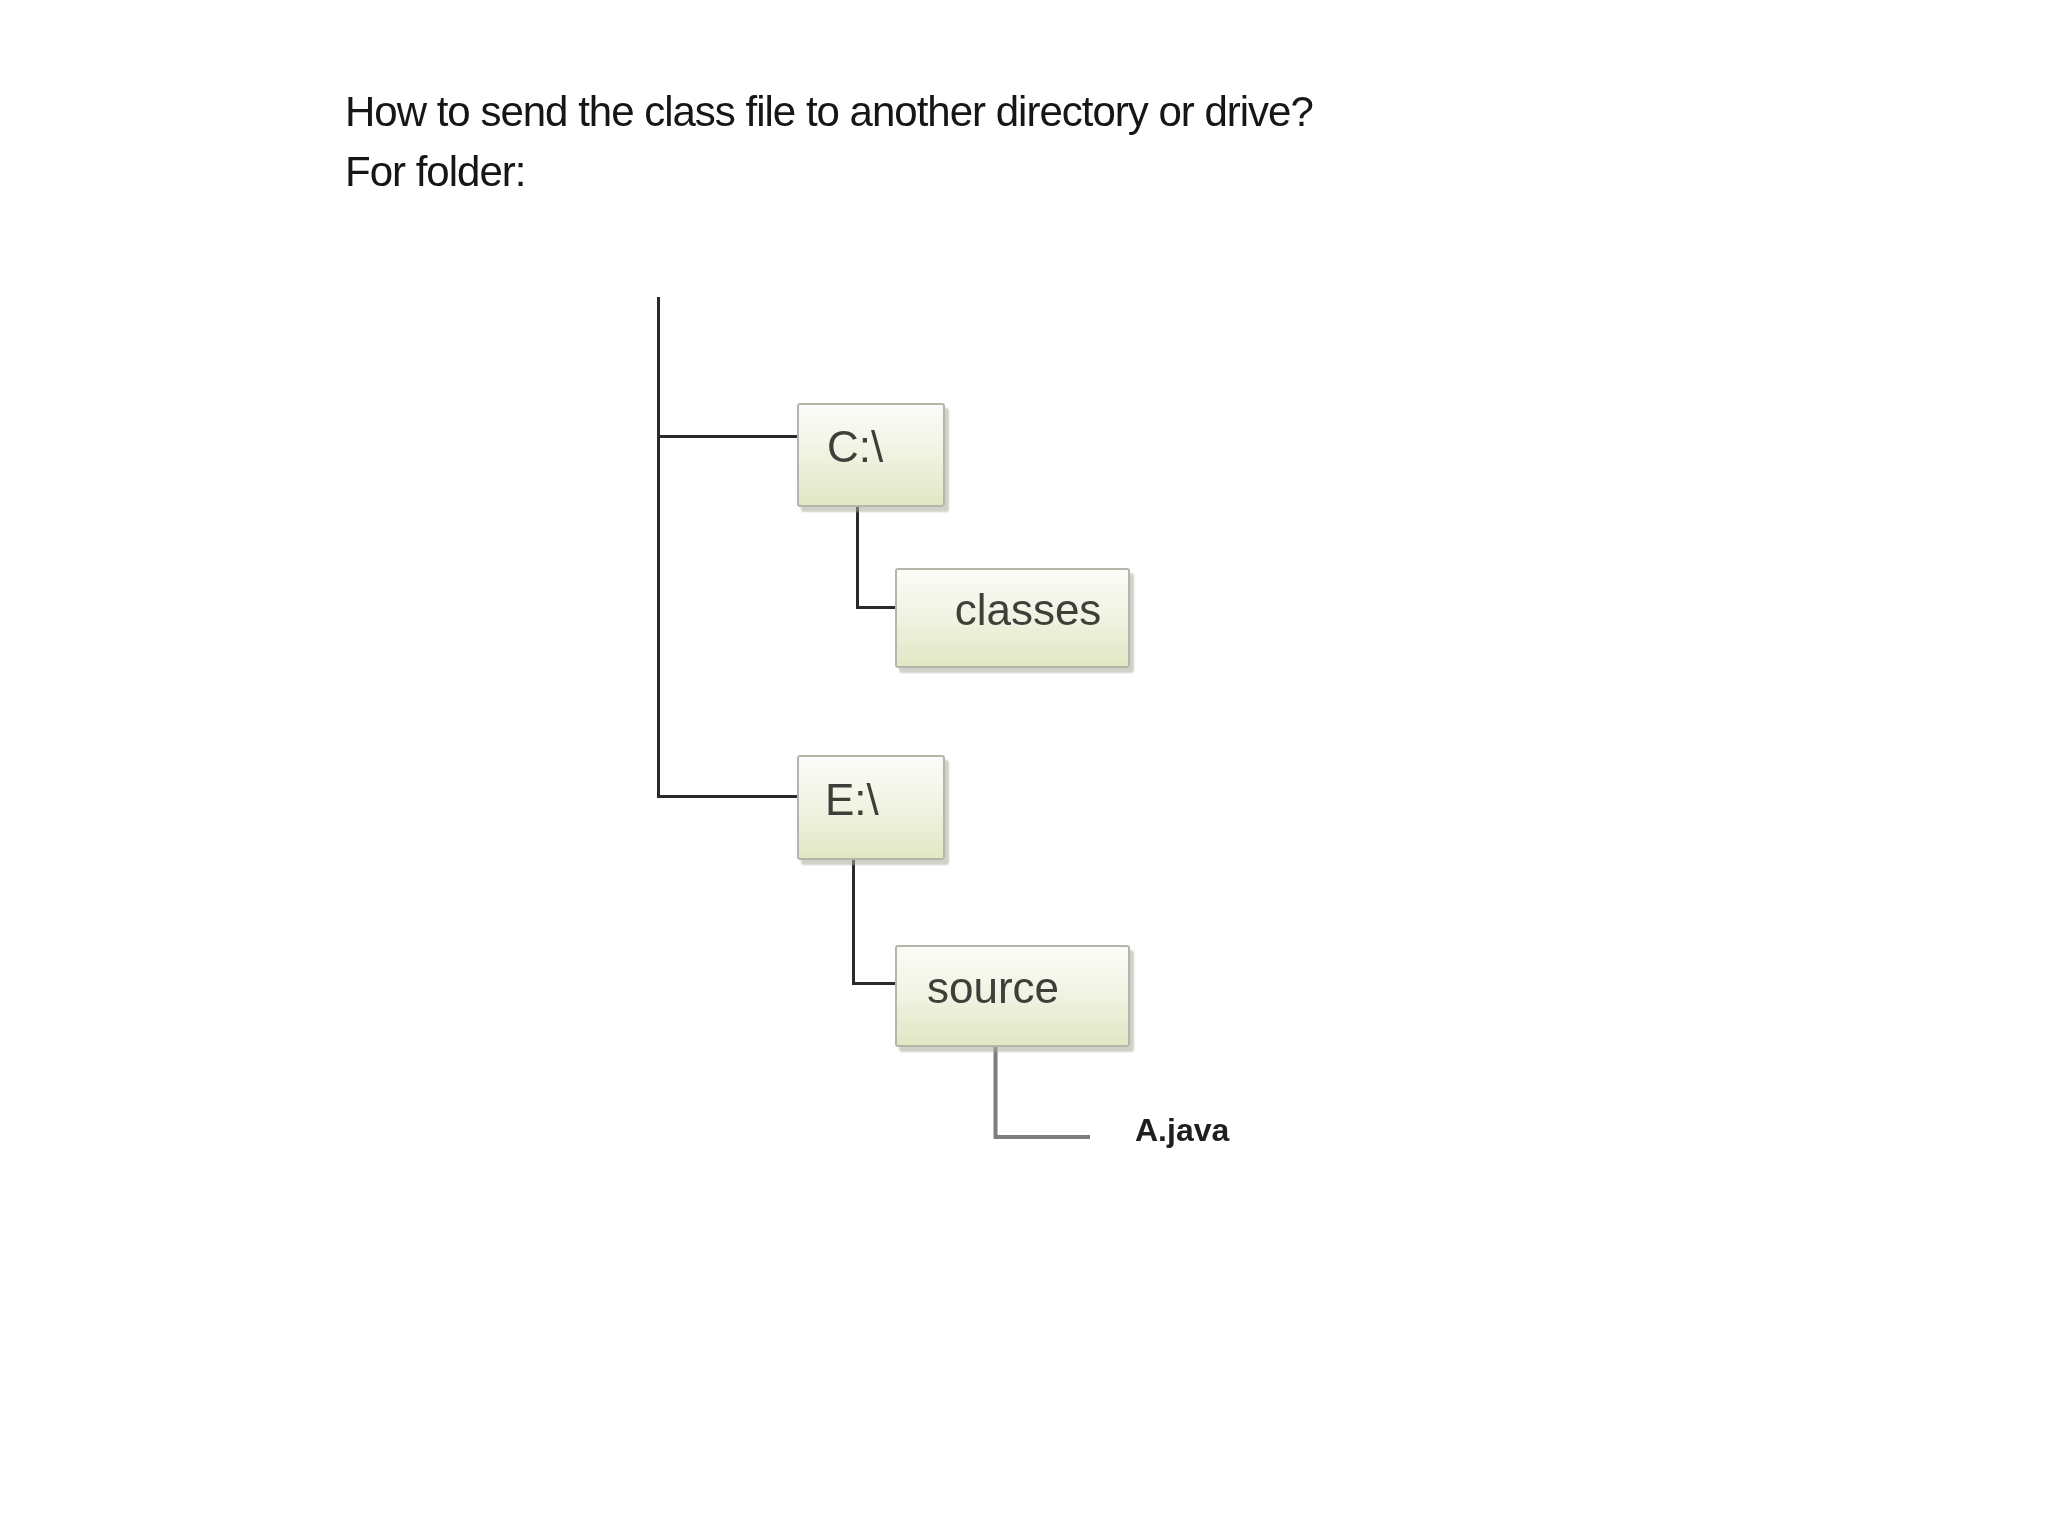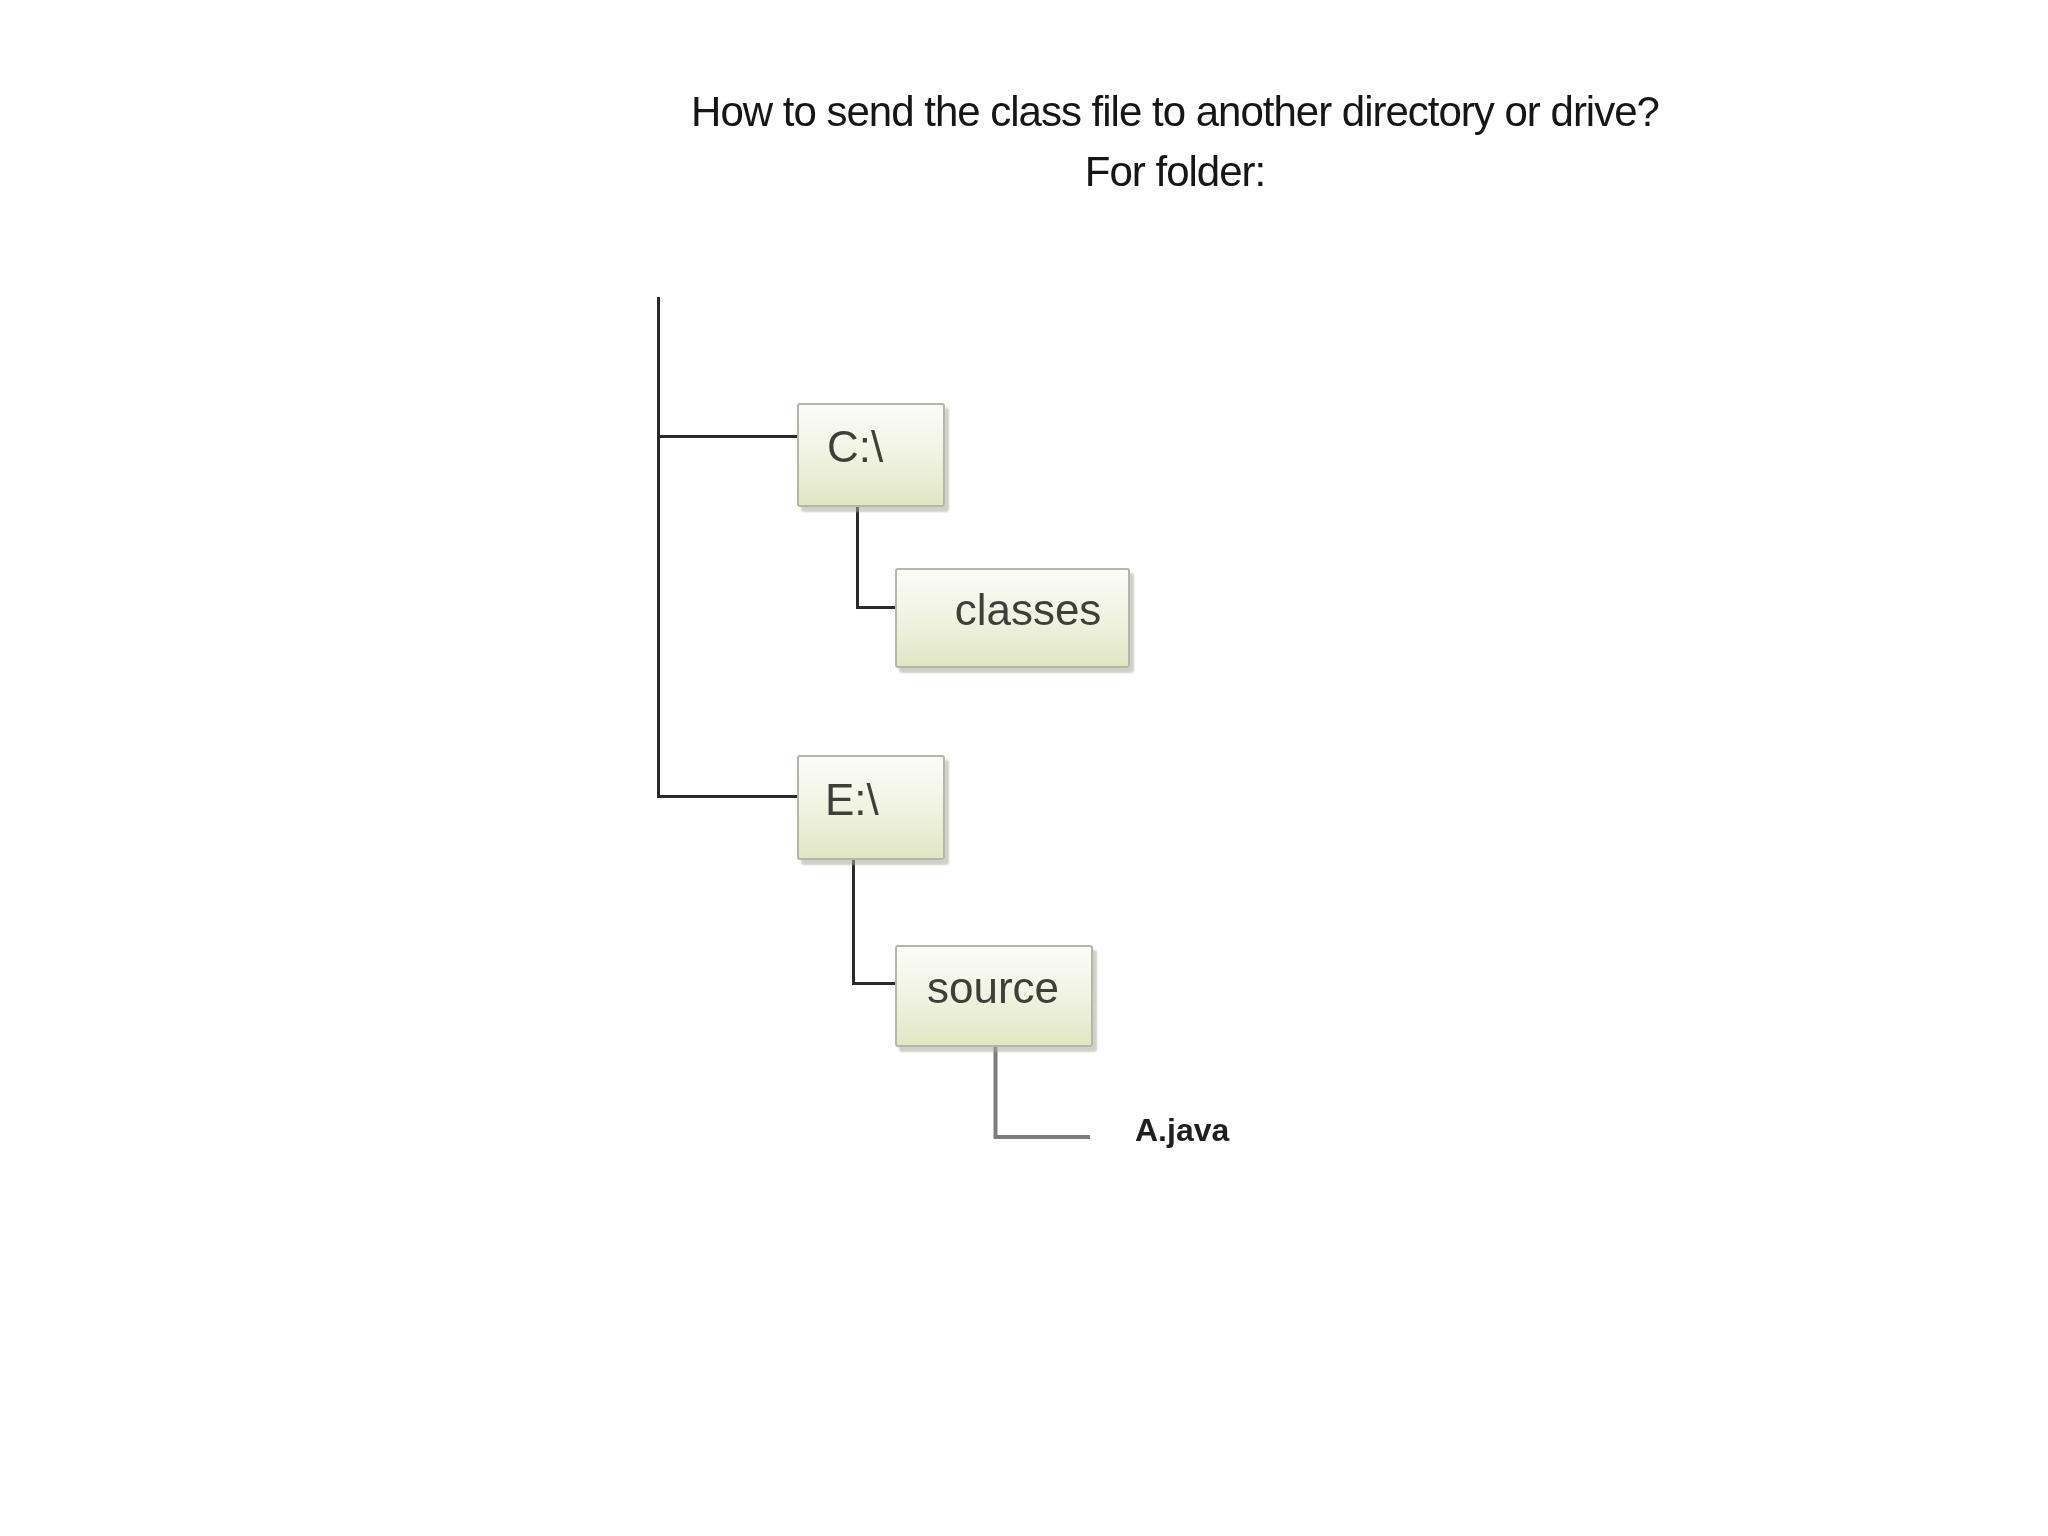--- a/index.html
+++ b/index.html
@@ -20,21 +20,20 @@
   .question {
     position: absolute;
     left: 345px;
     top: 82px;
     width: 1660px;
     font-size: 42px;
     line-height: 60px;
     letter-spacing: -1px;
     color: var(--question-text, #161616);
     white-space: nowrap;
-    text-align: center;
   }
 
   
   svg.lines {
     position: absolute;
     left: 0;
     top: 0;
     width: 2048px;
     height: 1536px;
   }
@@ -62,21 +61,21 @@
     box-shadow: 4px 5px 2px rgba(168, 171, 155, 0.55);
     display: flex;
     align-items: center;
     color: var(--box-label, #3f3f3a);
     font-size: 44px;
     padding-bottom: 16px;
   }
   .node-c      { left: 797px; top: 403px; width: 148px; height: 104px; padding-left: 28px; }
   .node-classes{ left: 895px; top: 568px; width: 235px; height: 100px; padding-left: 31px; justify-content: center; }
   .node-e      { left: 797px; top: 755px; width: 148px; height: 105px; padding-left: 26px; }
-  .node-source { left: 895px; top: 945px; width: 198px; height: 102px; padding-left: 30px; }
+  .node-source { left: 895px; top: 945px; width: 235px; height: 102px; padding-left: 30px; }
 
   
   .file-label {
     position: absolute;
     left: 1135px;
     top: 1112px;
     font-size: 32px;
     font-weight: bold;
     color: var(--file-label, #1f1f1f);
     white-space: nowrap;

